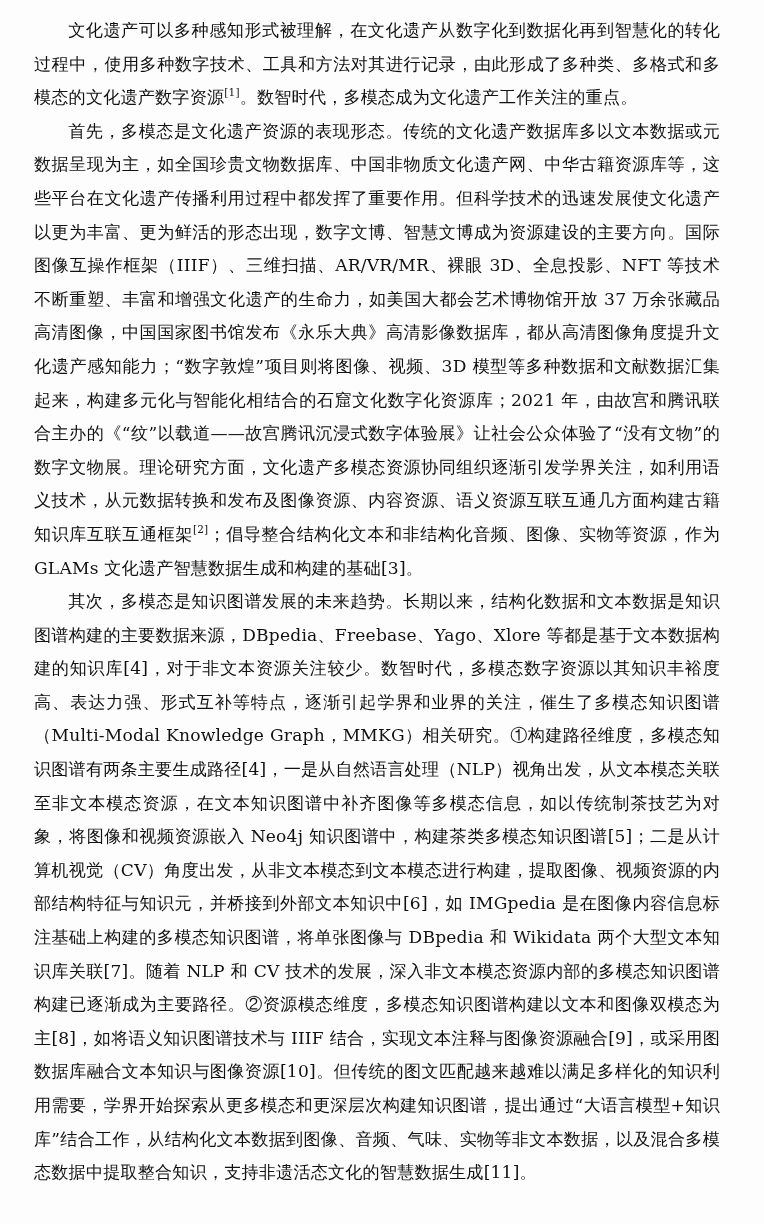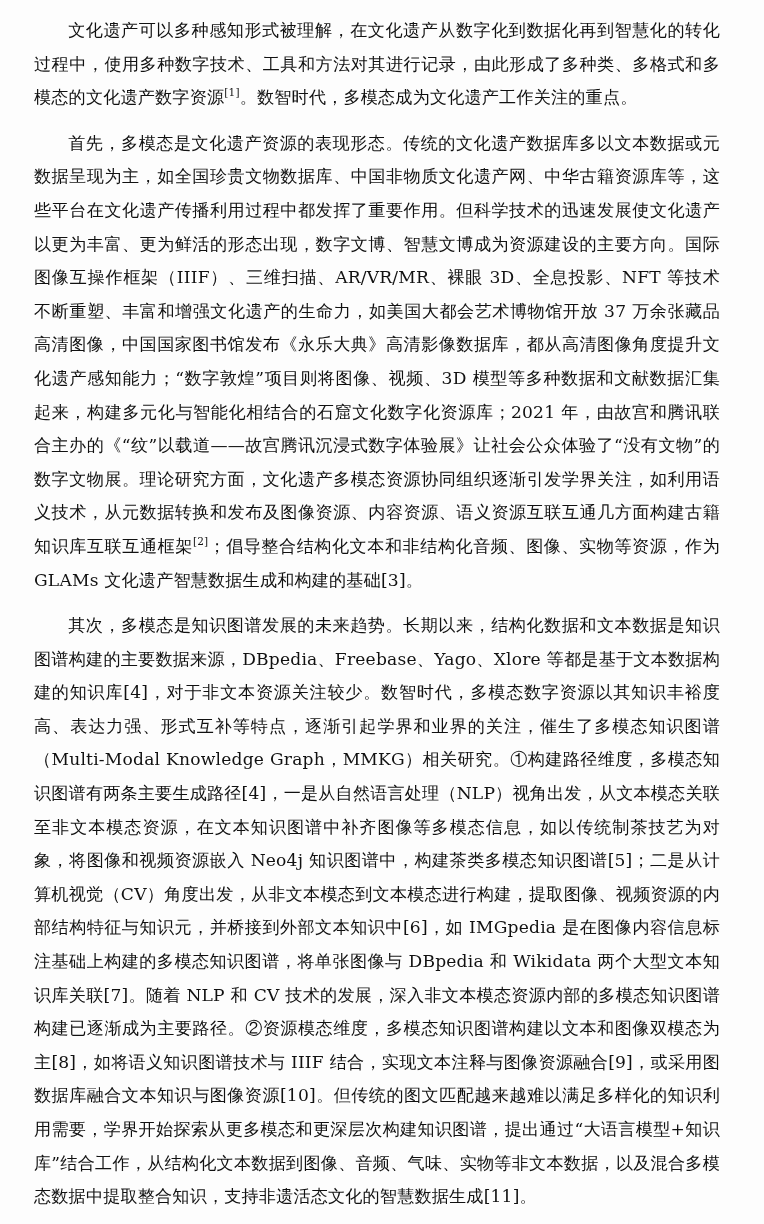--- a/index.html
+++ b/index.html
@@ -25,21 +25,21 @@
     margin: 0 0 0 0;
     font-size: 17.1px;
     line-height: 33.6px;
     text-align: justify;
     text-justify: inter-ideograph;
     text-indent: 2em;
     letter-spacing: 0.2px;
     color: #111;
   }
   .para + .para {
-    margin-top: 12px;
+    margin-top: 0px;
   }
   sup {
     font-size: 10.5px;
     vertical-align: super;
     line-height: 0;
   }
 </style>
 </head>
 <body>
 

